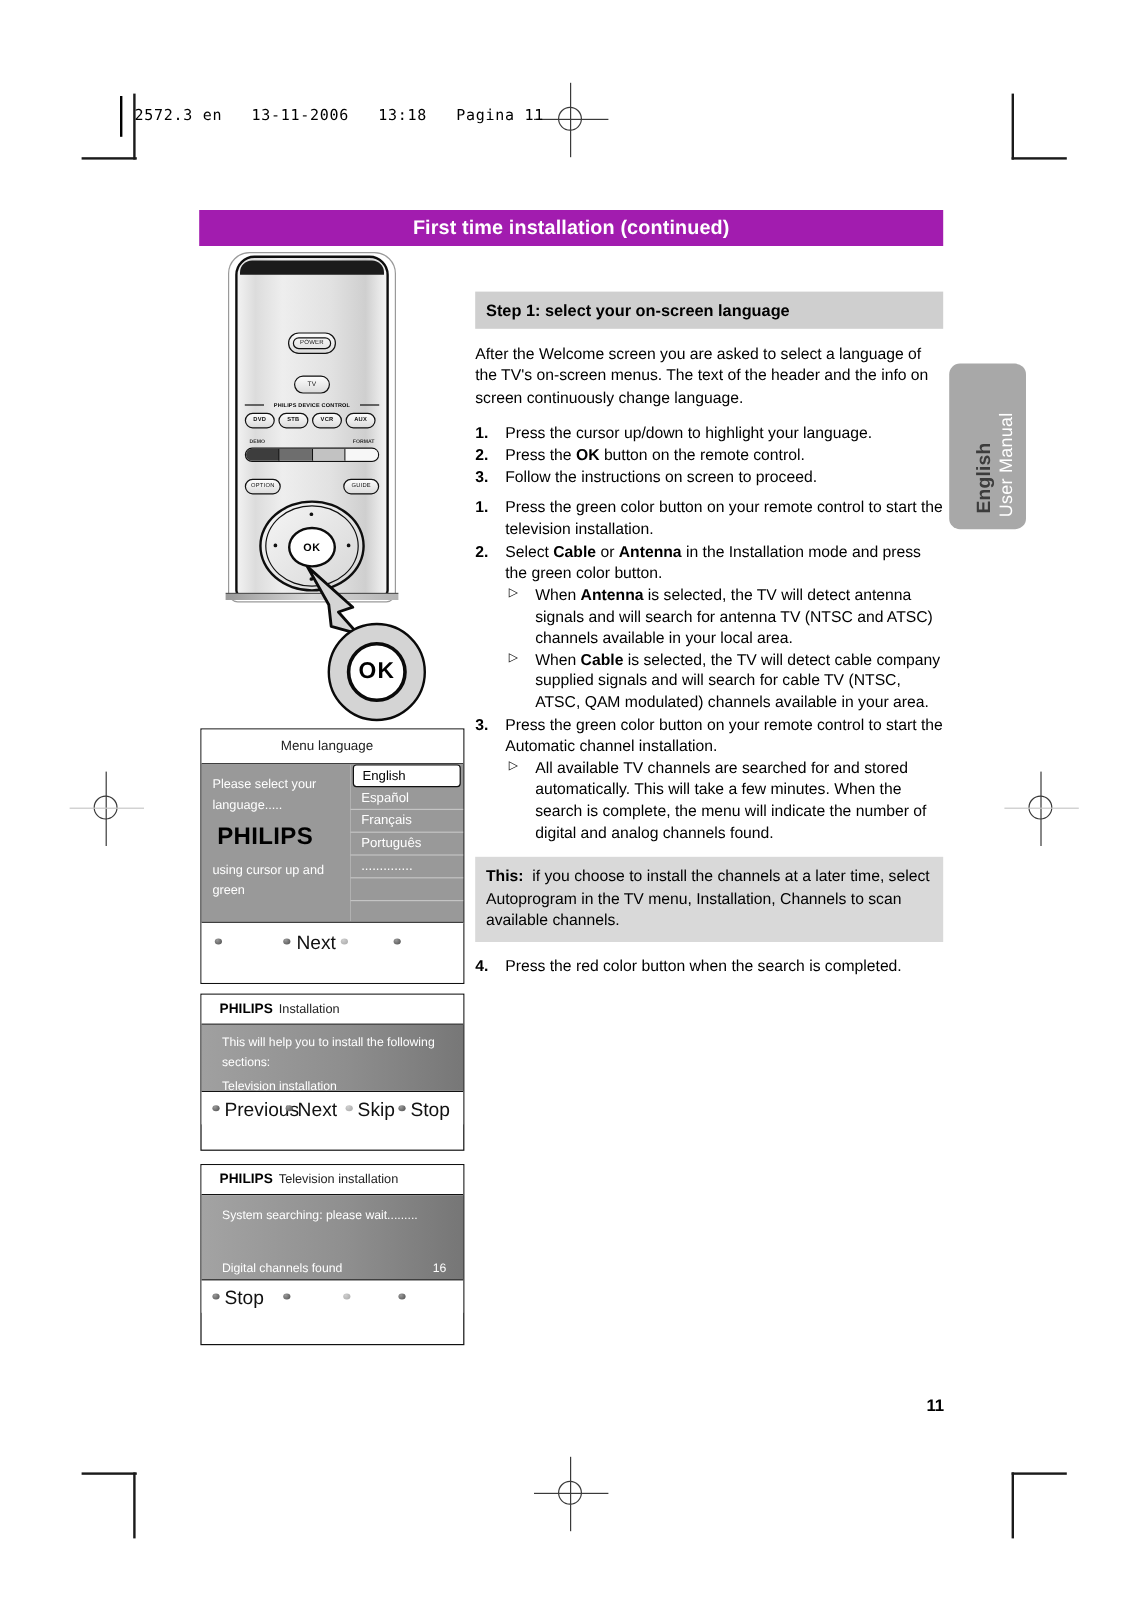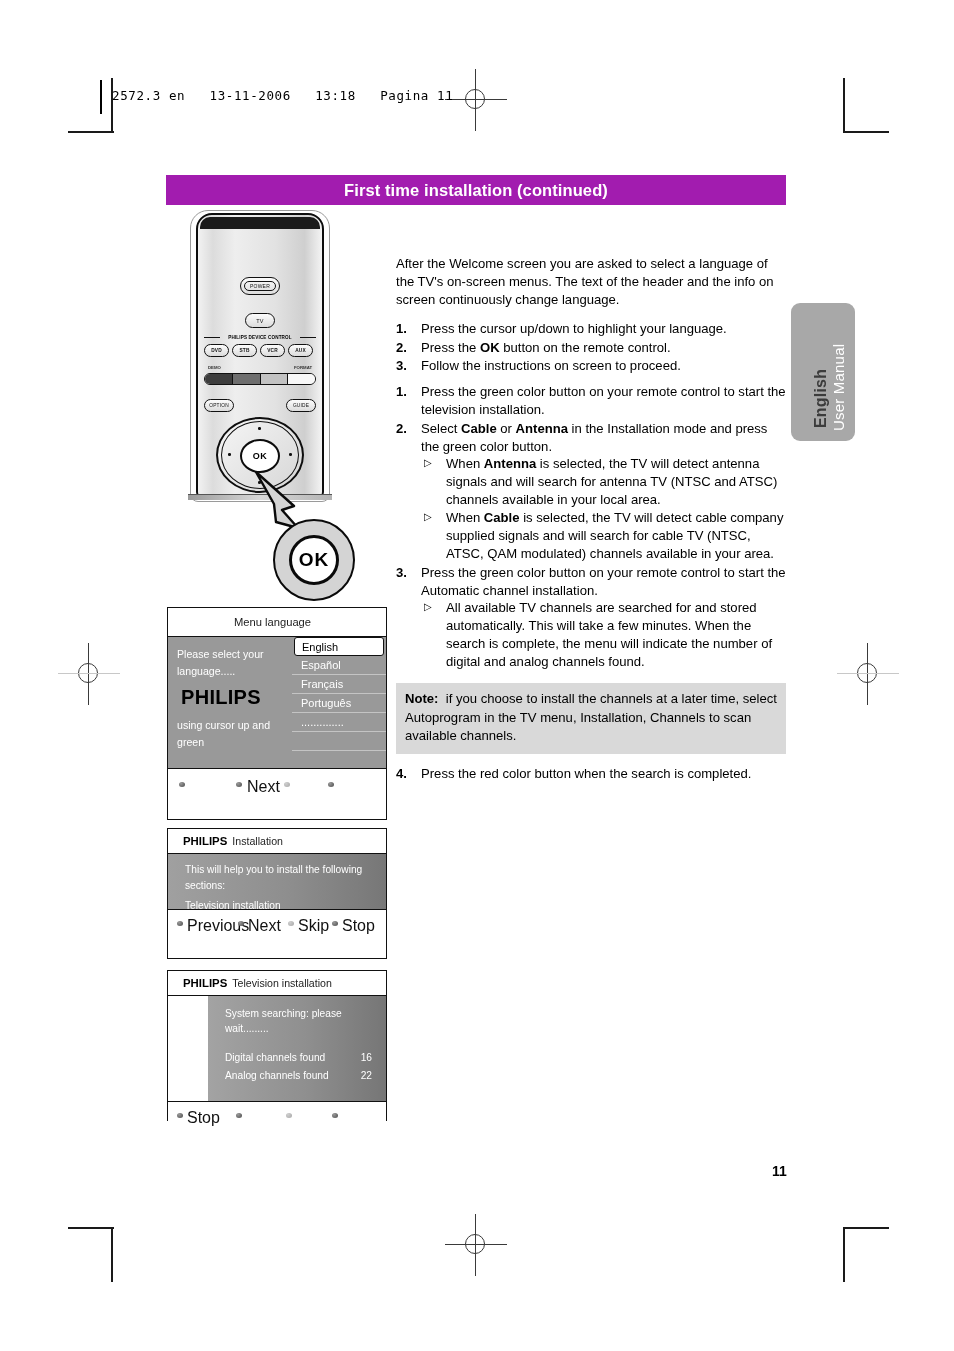--- a/index.html
+++ b/index.html
@@ -287,25 +287,24 @@
     background: linear-gradient(to right,#a0a0a0 0%,#8e8e8e 55%,#777777 100%);
     color: #fff; padding: 8px 0 0 17px; box-sizing: border-box;
   }
   .tv2 .body .ln { font-size: 10.2px; line-height: 1.55; }
   .tv2 .ftr, .tv3 .ftr {
     height: 27px; border-top: 1.4px solid #111; background: #fff; position: relative;
   }
 
   .tv3 { left: 167px; top: 970px; width: 220px; height: 151px; }
   .tv3 .body {
-    height: 105px;
+    height: 70px;
     background: linear-gradient(to right,#a3a3a3 0%,#8f8f8f 55%,#767676 100%);
     color: #fff; padding: 10px 0 0 17px; box-sizing: border-box;
     position: relative;
-    margin-left: 40px;
   }
   .tv3 .body .ln { font-size: 10.2px; line-height: 1.5; }
   .tv3 .row { position: absolute; left: 17px; right: 14px; font-size: 10.2px; }
   .tv3 .row .val { position: absolute; right: 0; }
 </style>
 </head>
 <body>
 
 <div class="cropline" style="left:111px; top:78px; width:1.6px; height:55px;"></div>
 <div class="cropline" style="left:68px; top:131px; width:46px; height:1.6px;"></div>
@@ -476,20 +475,21 @@
     <span class="dotmark" style="left:9px; top:11px;"></span>
     <span class="ftr-lbl" style="left:19px; top:7px;">Stop</span>
     <span class="dotmark" style="left:68px; top:11px;"></span>
     <span class="dotmark dim" style="left:118px; top:11px;"></span>
     <span class="dotmark" style="left:164px; top:11px;"></span>
   </div>
 </div>
 
 <div class="rcol">
 
+  <div class="stephead">Step 1: select your on-screen language</div>
 
   <p class="body-p">After the Welcome screen you are asked to select a language of the TV's on-screen menus. The text of the header and the info on screen continuously change language.</p>
 
   <ol class="steps">
     <li>
       <span class="num">1.</span>
       <span>Press the cursor up/down to highlight your language.</span>
     </li>
     <li>
       <span class="num">2.</span>
@@ -527,21 +527,21 @@
       <ul class="subs">
         <li>
           <span class="tri">▷</span>
           <span>All available  TV channels  are searched for and stored automatically. This will take a few minutes. When the search is complete, the menu will indicate the number of digital and analog channels found.</span>
         </li>
       </ul>
     </li>
   </ol>
 
   <div class="notebox">
-    <b class="bd">Note:</b>&nbsp;&nbsp;<span>if you choose to install the channels at a later time, select Autoprogram in the TV menu, Installation, Channels to scan available channels.</span>
+    <b class="bd">This:</b>&nbsp;&nbsp;<span>if you choose to install the channels at a later time, select Autoprogram in the TV menu, Installation, Channels to scan available channels.</span>
   </div>
 
   <ol class="steps after-note">
     <li>
       <span class="num">4.</span>
       <span>Press the red color button when the search is completed.</span>
     </li>
   </ol>
 
 </div>

